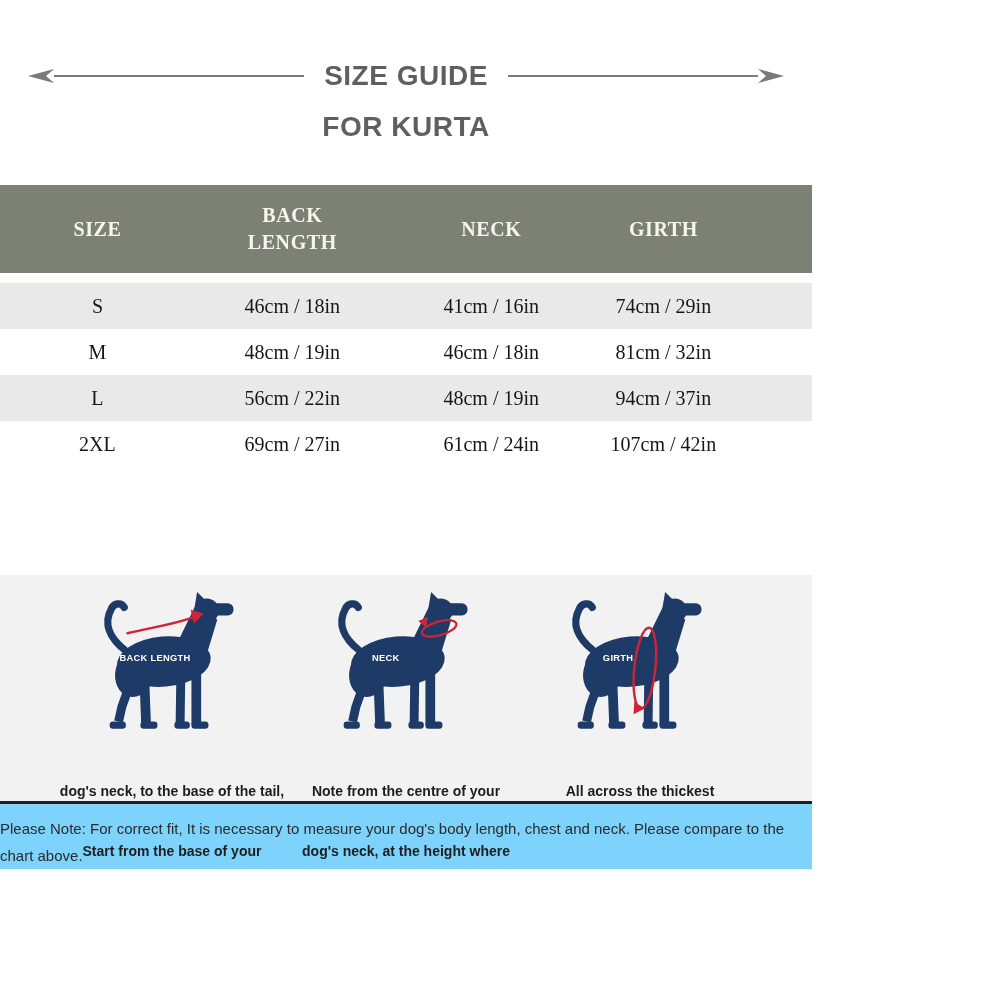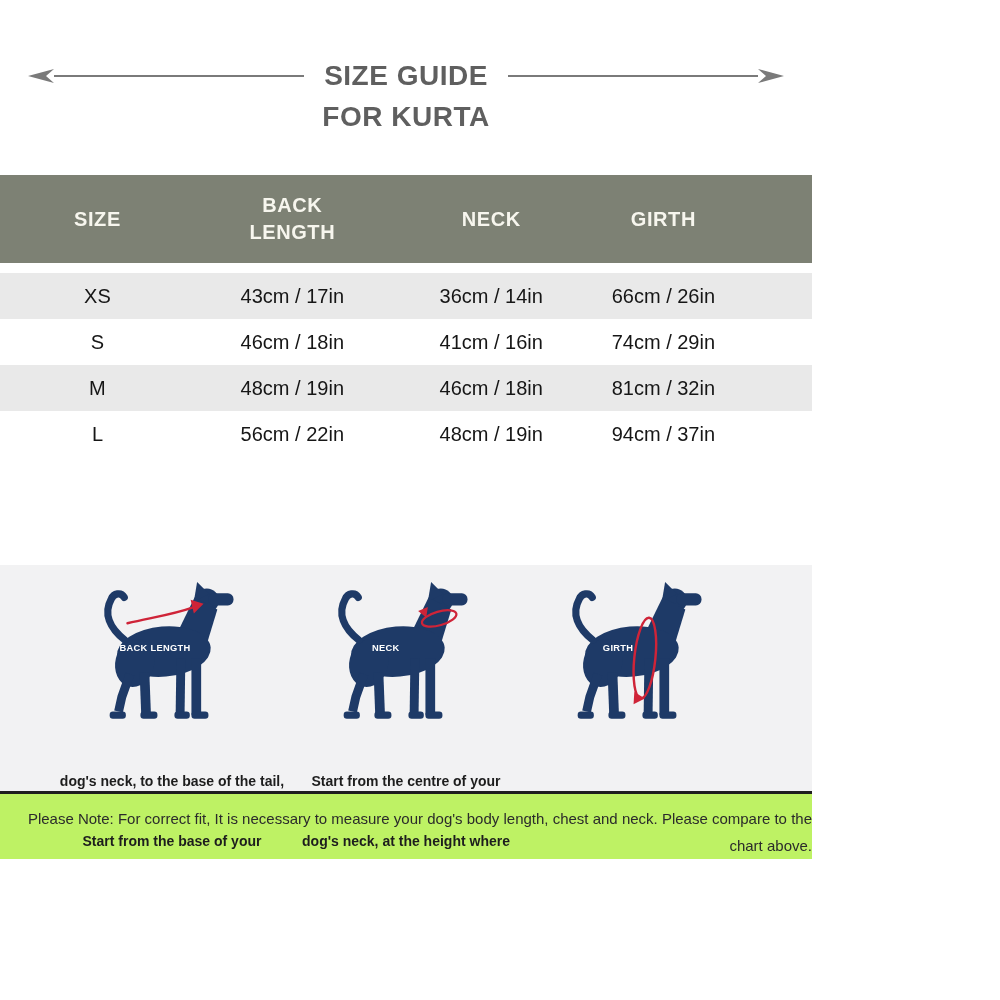--- a/index.html
+++ b/index.html
@@ -14,24 +14,24 @@
   
   .title-block{padding-top:58px;}
   .title-row{display:flex;align-items:center;padding:0 28px;}
   .arrow-line{flex:1;height:2px;background:#7a7a7a;}
   .arrowhead{flex:0 0 auto;display:block;}
   .title-line1{padding:0 20px;white-space:nowrap;}
   .title-line1,.title-line2{
     font-size:28px;font-weight:600;color:#5f5f5f;
     letter-spacing:.5px;line-height:36px;margin:0;text-align:center;
   }
-  .title-line2{margin-top:5px;}
-
-  
-  table.size-table{width:100%;border-collapse:collapse;margin-top:40px;table-layout:fixed;}
+  .title-line2{margin-top:15px;}
+
+  
+  table.size-table{width:100%;border-collapse:collapse;margin-top:40px;table-layout:fixed;font-family:Liberation Serif, serif;}
   col.c1{width:24%;} col.c2{width:24%;} col.c3{width:25%;} col.c4{width:27%;}
   .size-table thead th{
     background:#7d8174;color:#f7f6ee;
     font-size:20px;font-weight:600;letter-spacing:.6px;
     height:88px;text-align:center;vertical-align:middle;
     border-bottom:10px solid #ffffff;padding:0;
   }
   .hdr-wrap{display:inline-block;max-width:92px;line-height:1.35;}
   .size-table tbody td{
     height:46px;font-size:20px;color:#161616;
@@ -52,21 +52,21 @@
   .dog-svg{height:150px;width:170px;}
   .measure-label{
     font-size:11.5px;font-weight:bold;fill:#ffffff;letter-spacing:.4px;
     font-family:"Liberation Sans", sans-serif;
   }
   .caption{margin-top:4px;font-size:14px;font-weight:700;color:#1d1d1d;line-height:20px;white-space:pre-wrap;}
 
   
   .separator{height:3px;background:#1f1f1f;}
   .note{
-    background:#bef264;text-align:right;
+    background:#7dd3fc;text-align:left;
     padding-top:11px;font-size:15px;color:#2b2b2b;line-height:27px;
   }
   .note p{margin:0;}
 </style>
 </head>
 <body>
 
 <svg width="0" height="0" style="position:absolute" aria-hidden="true">
   <defs>
     <g id="dogShape" fill="#1e3a67">
@@ -116,42 +116,42 @@
     <thead>
       <tr>
         <th><span class="hdr-wrap">SIZE</span></th>
         <th><span class="hdr-wrap">BACK LENGTH</span></th>
         <th><span class="hdr-wrap">NECK</span></th>
         <th><span class="hdr-wrap">GIRTH</span></th>
       </tr>
     </thead>
     <tbody>
       <tr>
-        <td>XS</td>
-        <td>43cm / 17in</td>
-        <td>36cm / 14in</td>
-        <td>66cm / 26in</td>
-      </tr>
-      <tr>
         <td>S</td>
         <td>46cm / 18in</td>
         <td>41cm / 16in</td>
         <td>74cm / 29in</td>
       </tr>
       <tr>
         <td>M</td>
         <td>48cm / 19in</td>
         <td>46cm / 18in</td>
         <td>81cm / 32in</td>
       </tr>
       <tr>
         <td>L</td>
         <td>56cm / 22in</td>
         <td>48cm / 19in</td>
         <td>94cm / 37in</td>
+      </tr>
+      <tr>
+        <td>2XL</td>
+        <td>69cm / 27in</td>
+        <td>61cm / 24in</td>
+        <td>107cm / 42in</td>
       </tr>
     </tbody>
   </table>
 
   <section class="measure-section">
 
     <div class="measure-card">
       <figure class="dog-figure">
         <svg class="dog-svg" viewBox="0 0 210 185">
           <use href="#dogShape"></use>
@@ -170,36 +170,37 @@
     <div class="measure-card">
       <figure class="dog-figure">
         <svg class="dog-svg" viewBox="0 0 210 185">
           <use href="#dogShape"></use>
           <ellipse cx="146" cy="51" rx="22" ry="8.5" transform="rotate(-16 146 51)" stroke="#cf2438" stroke-width="2.8" fill="none"></ellipse>
           <path d="M120 42 L132 37 L130 50 Z" fill="#cf2438"></path>
           <text x="80" y="91" text-anchor="middle" class="measure-label">NECK</text>
         </svg>
       </figure>
       <div class="caption">
-        <div>Start from the centre of your</div>
+        <div>Note from the centre of your</div>
         <div>dog's neck, at the height where</div>
         
       </div>
     </div>
 
     <div class="measure-card">
       <figure class="dog-figure">
         <svg class="dog-svg" viewBox="0 0 210 185">
           <use href="#dogShape"></use>
           <ellipse cx="111" cy="100" rx="13" ry="50" transform="rotate(6 111 100)" stroke="#cf2438" stroke-width="3" fill="none"></ellipse>
           <path d="M98 142 L111 150 L97 157 Z" fill="#cf2438"></path>
           <text x="78" y="91" text-anchor="middle" class="measure-label">GIRTH</text>
         </svg>
       </figure>
       <div class="caption">
+        <div>All across the thickest</div>
         
       </div>
     </div>
 
   </section>
 
   <div class="separator"></div>
   <footer class="note">
     <p>Please Note: For correct fit, It is necessary to measure your dog's body length, chest and neck. Please compare to the chart above.</p>
   </footer>

